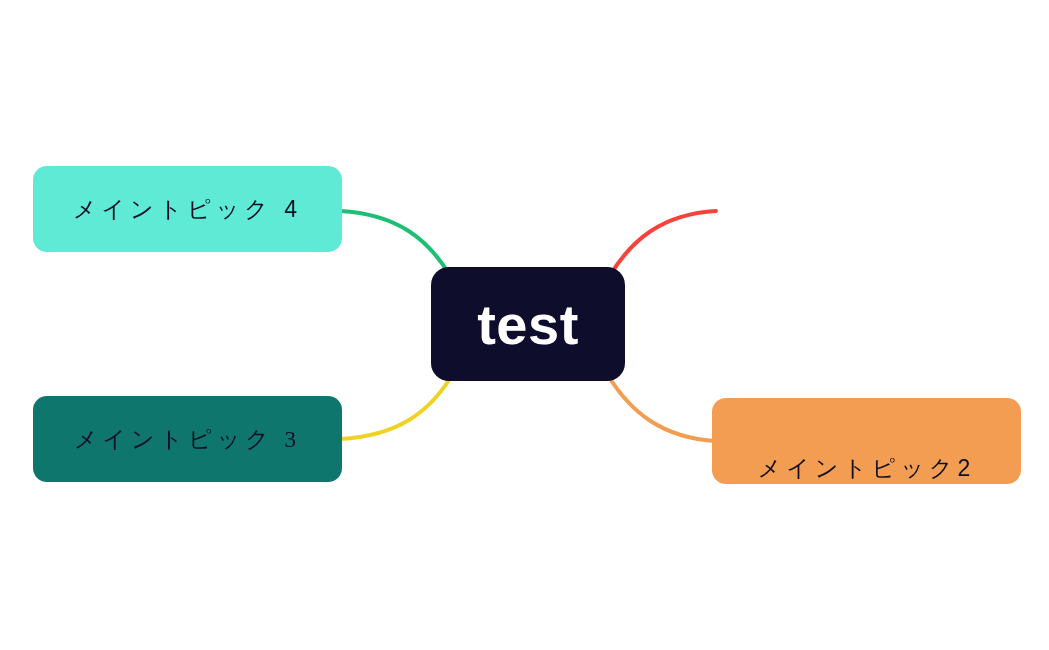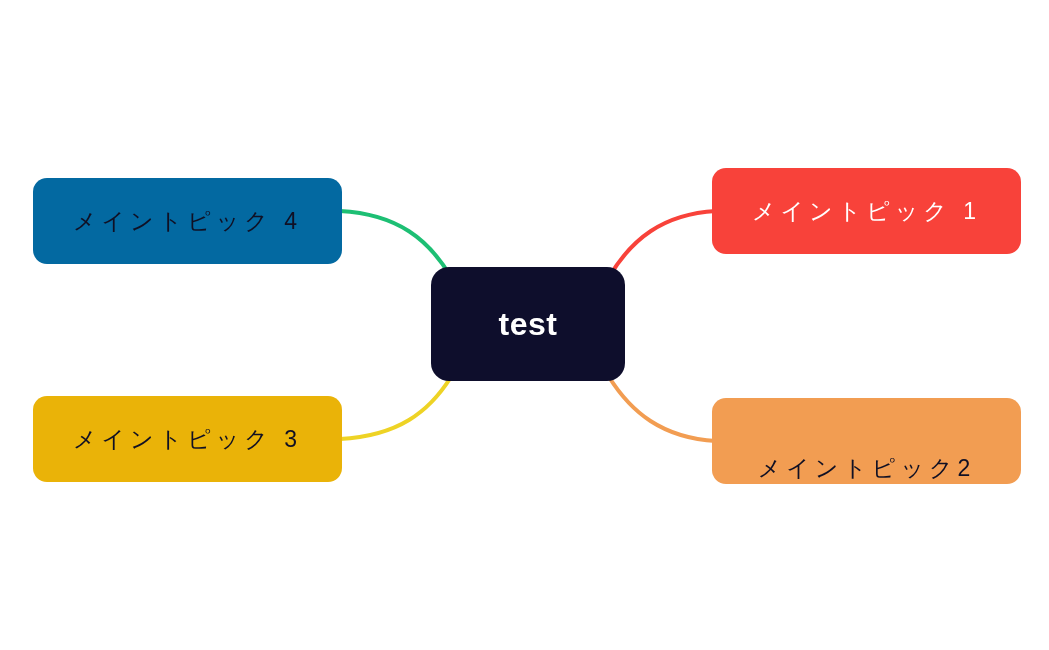--- a/index.html
+++ b/index.html
@@ -47,21 +47,21 @@
     white-space: nowrap;
   }
   .root-node {
     left: 431px;
     top: 267px;
     width: 194px;
     height: 114px;
     border-radius: 18px;
   }
   .root-label {
-    font-size: 32px;
+    font-size: 56px;
     font-weight: 600;
     letter-spacing: 0.5px;
   }
   .topic-top-left    { left: 33px;  top: 166px; }
   .topic-top-right   { left: 712px; top: 168px; }
   .topic-bottom-left { left: 33px;  top: 396px; }
   .topic-bottom-right{ left: 712px; top: 398px; align-items: flex-end; }
 </style>
 </head>
 <body>
@@ -72,29 +72,26 @@
     <path d="M 609 277 C 631 240 662 214 716 211" stroke="#f8423a"></path>
     <path d="M 609 377 C 631 412 662 438 716 441" stroke="#f29d52"></path>
     <path d="M 451 377 C 429 412 398 436 340 439" stroke="#eed325"></path>
     <path d="M 340 211 C 398 214 429 240 451 277" stroke="#1dbf74"></path>
   </svg>
 
   <div class="node root-node" style="background: rgb(14, 14, 44);">
     <span class="root-label" style="color: rgb(255, 255, 255);">test</span>
   </div>
 
-  <div class="node topic-node topic-top-right" style="background: rgb(248, 66, 58);">
-    <span class="topic-label" style="color: rgb(255, 255, 255);">メイントピック 1</span>
-  </div>
 
   <div class="node topic-node topic-bottom-right" style="background: rgb(242, 157, 82);">
     <span class="topic-label" style="color: rgb(16, 16, 36);">メイントピック2</span>
   </div>
 
-  <div class="node topic-node topic-bottom-left" style="background: #eab308;">
+  <div class="node topic-node topic-bottom-left" style="background: #0f766e; font-family: Liberation Serif, serif;">
     <span class="topic-label" style="color: rgb(16, 16, 36);">メイントピック 3</span>
   </div>
 
-  <div class="node topic-node topic-top-left" style="background: #0369a1; margin-top: 12px;">
+  <div class="node topic-node topic-top-left" style="background: #5eead4;">
     <span class="topic-label" style="color: rgb(16, 16, 36);">メイントピック 4</span>
   </div>
 
 </div>
 
 </body></html>

